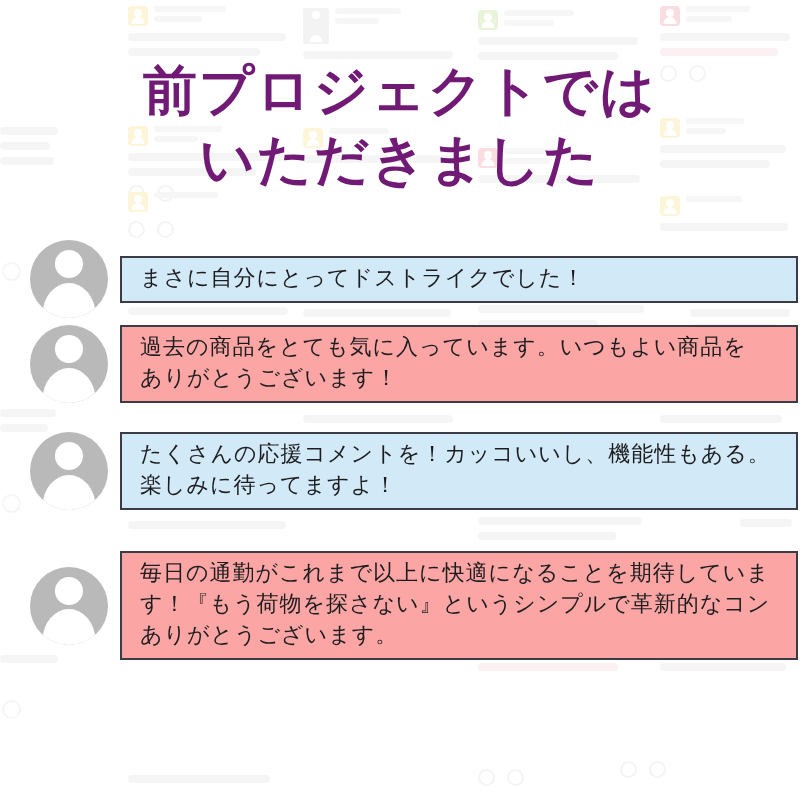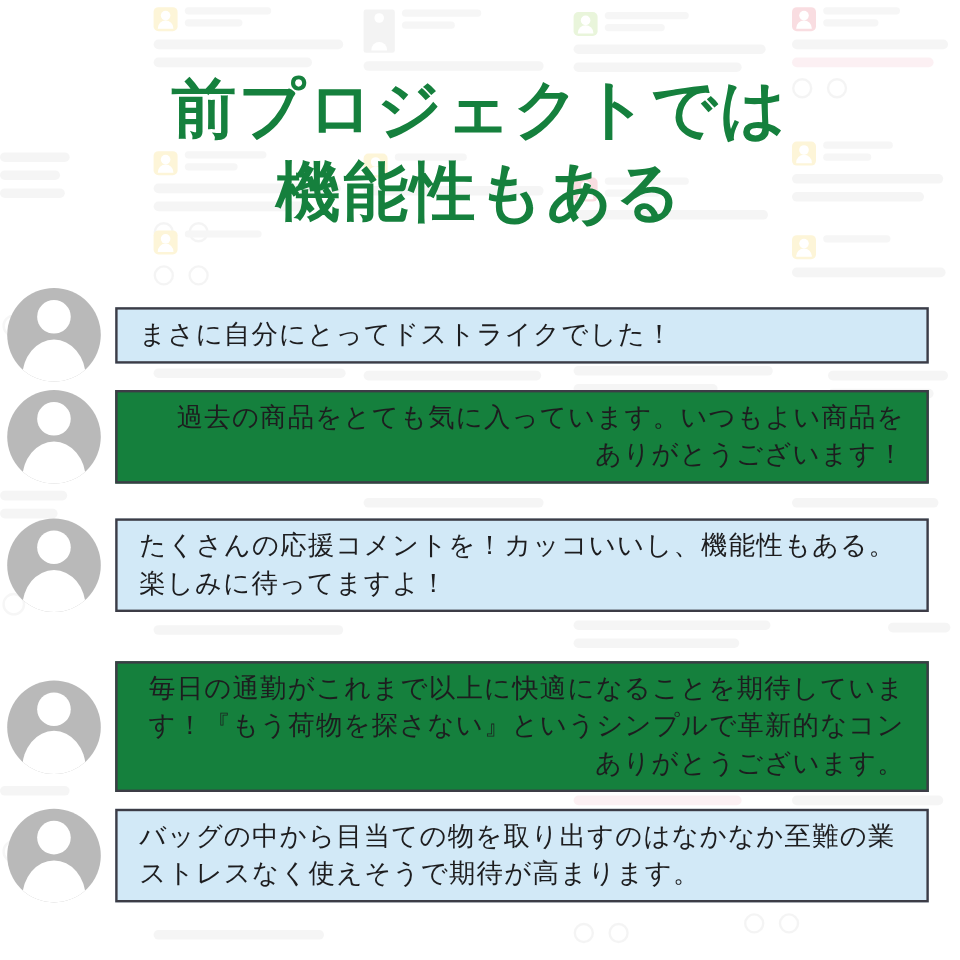--- a/index.html
+++ b/index.html
@@ -23,43 +23,43 @@
   .fline{height:8px;border-radius:4px;background:#cccccc;margin-top:7px;}
   .fline.pink{background:#eeb6c1;}
   .ficons{margin-top:9px;display:flex;gap:12px;}
   .ficons b{width:13px;height:13px;border:2px solid #c9c9c9;border-radius:50%;display:block;}
   .edgecircle{position:absolute;width:15px;height:15px;border:2px solid #cfcfcf;border-radius:50%;}
   .bg-overlay{position:absolute;inset:0;z-index:1;background:rgba(255,255,255,0.80);}
   
   .title{
     position:absolute;z-index:2;top:20px;left:0;width:100%;
     text-align:center;font-weight:800;font-size:54px;line-height:69px;
-    color:#15803d;letter-spacing:2px;
+    color:#701a75;letter-spacing:2px;
   }
   .title span{display:block;}
   .comment-row{
-    position:absolute;z-index:2;left:6px;width:768px;
-    display:flex;align-items:center;gap:12px;min-height:78px;
+    position:absolute;z-index:2;left:30px;width:768px;
+    display:flex;align-items:center;gap:12px;min-height:78px;font-family:Liberation Mono, monospace;
   }
   .row-1{top:240px;} .row-2{top:325px;} .row-3{top:432px;} .row-4{top:551px;} .row-5{top:674px;}
   .avatar{
     position:relative;flex:none;width:78px;height:78px;border-radius:50%;
     background:#b9b9b9;overflow:hidden;
   }
   .avatar .head{position:absolute;top:13%;left:50%;transform:translateX(-50%);
     width:36%;height:36%;background:#fff;border-radius:50%;}
   .avatar .shoulders{position:absolute;top:55%;left:50%;transform:translateX(-50%);
     width:68%;height:58%;background:#fff;border-radius:50% 50% 0 0 / 70% 70% 0 0;}
   .bubble{
     flex:1;box-sizing:border-box;border:2px solid #3c3c46;
     padding:6px 18px;font-size:22px;line-height:31px;letter-spacing:1px;
     color:#1d1d1f;white-space:pre-line;
   }
   .blue{background:#d2e9f7;}
-  .cream{background:#15803d;text-align:right;}
+  .cream{background:#fca5a5;}
 </style>
 </head>
 <body>
 
 <div class="stage">
 
   <div class="bg-feed" aria-hidden="true">
 
     <div class="fcard" style="left:128px;top:6px">
       <div class="fhead">
@@ -271,21 +271,21 @@
 
     <span class="edgecircle" style="left:2px;top:262px"></span>
     <span class="edgecircle" style="left:2px;top:494px"></span>
     <span class="edgecircle" style="left:2px;top:700px"></span>
   </div>
 
   <div class="bg-overlay"></div>
 
   <h1 class="title">
     <span>前プロジェクトでは</span>
-    <span>機能性もある</span>
+    <span>いただきました</span>
   </h1>
 
   <div class="comment-row row-1">
     <div class="avatar">
       <span class="head"></span>
       <span class="shoulders"></span>
     </div>
     <div class="bubble blue">まさに自分にとってドストライクでした！</div>
   </div>
 
@@ -310,22 +310,14 @@
   <div class="comment-row row-4">
     <div class="avatar">
       <span class="head"></span>
       <span class="shoulders"></span>
     </div>
     <div class="bubble cream">毎日の通勤がこれまで以上に快適になることを期待していま
 す！『もう荷物を探さない』というシンプルで革新的なコン
 ありがとうございます。</div>
   </div>
 
-  <div class="comment-row row-5">
-    <div class="avatar">
-      <span class="head"></span>
-      <span class="shoulders"></span>
-    </div>
-    <div class="bubble blue">バッグの中から目当ての物を取り出すのはなかなか至難の業
-ストレスなく使えそうで期待が高まります。</div>
-  </div>
 
 </div>
 
 </body></html>

